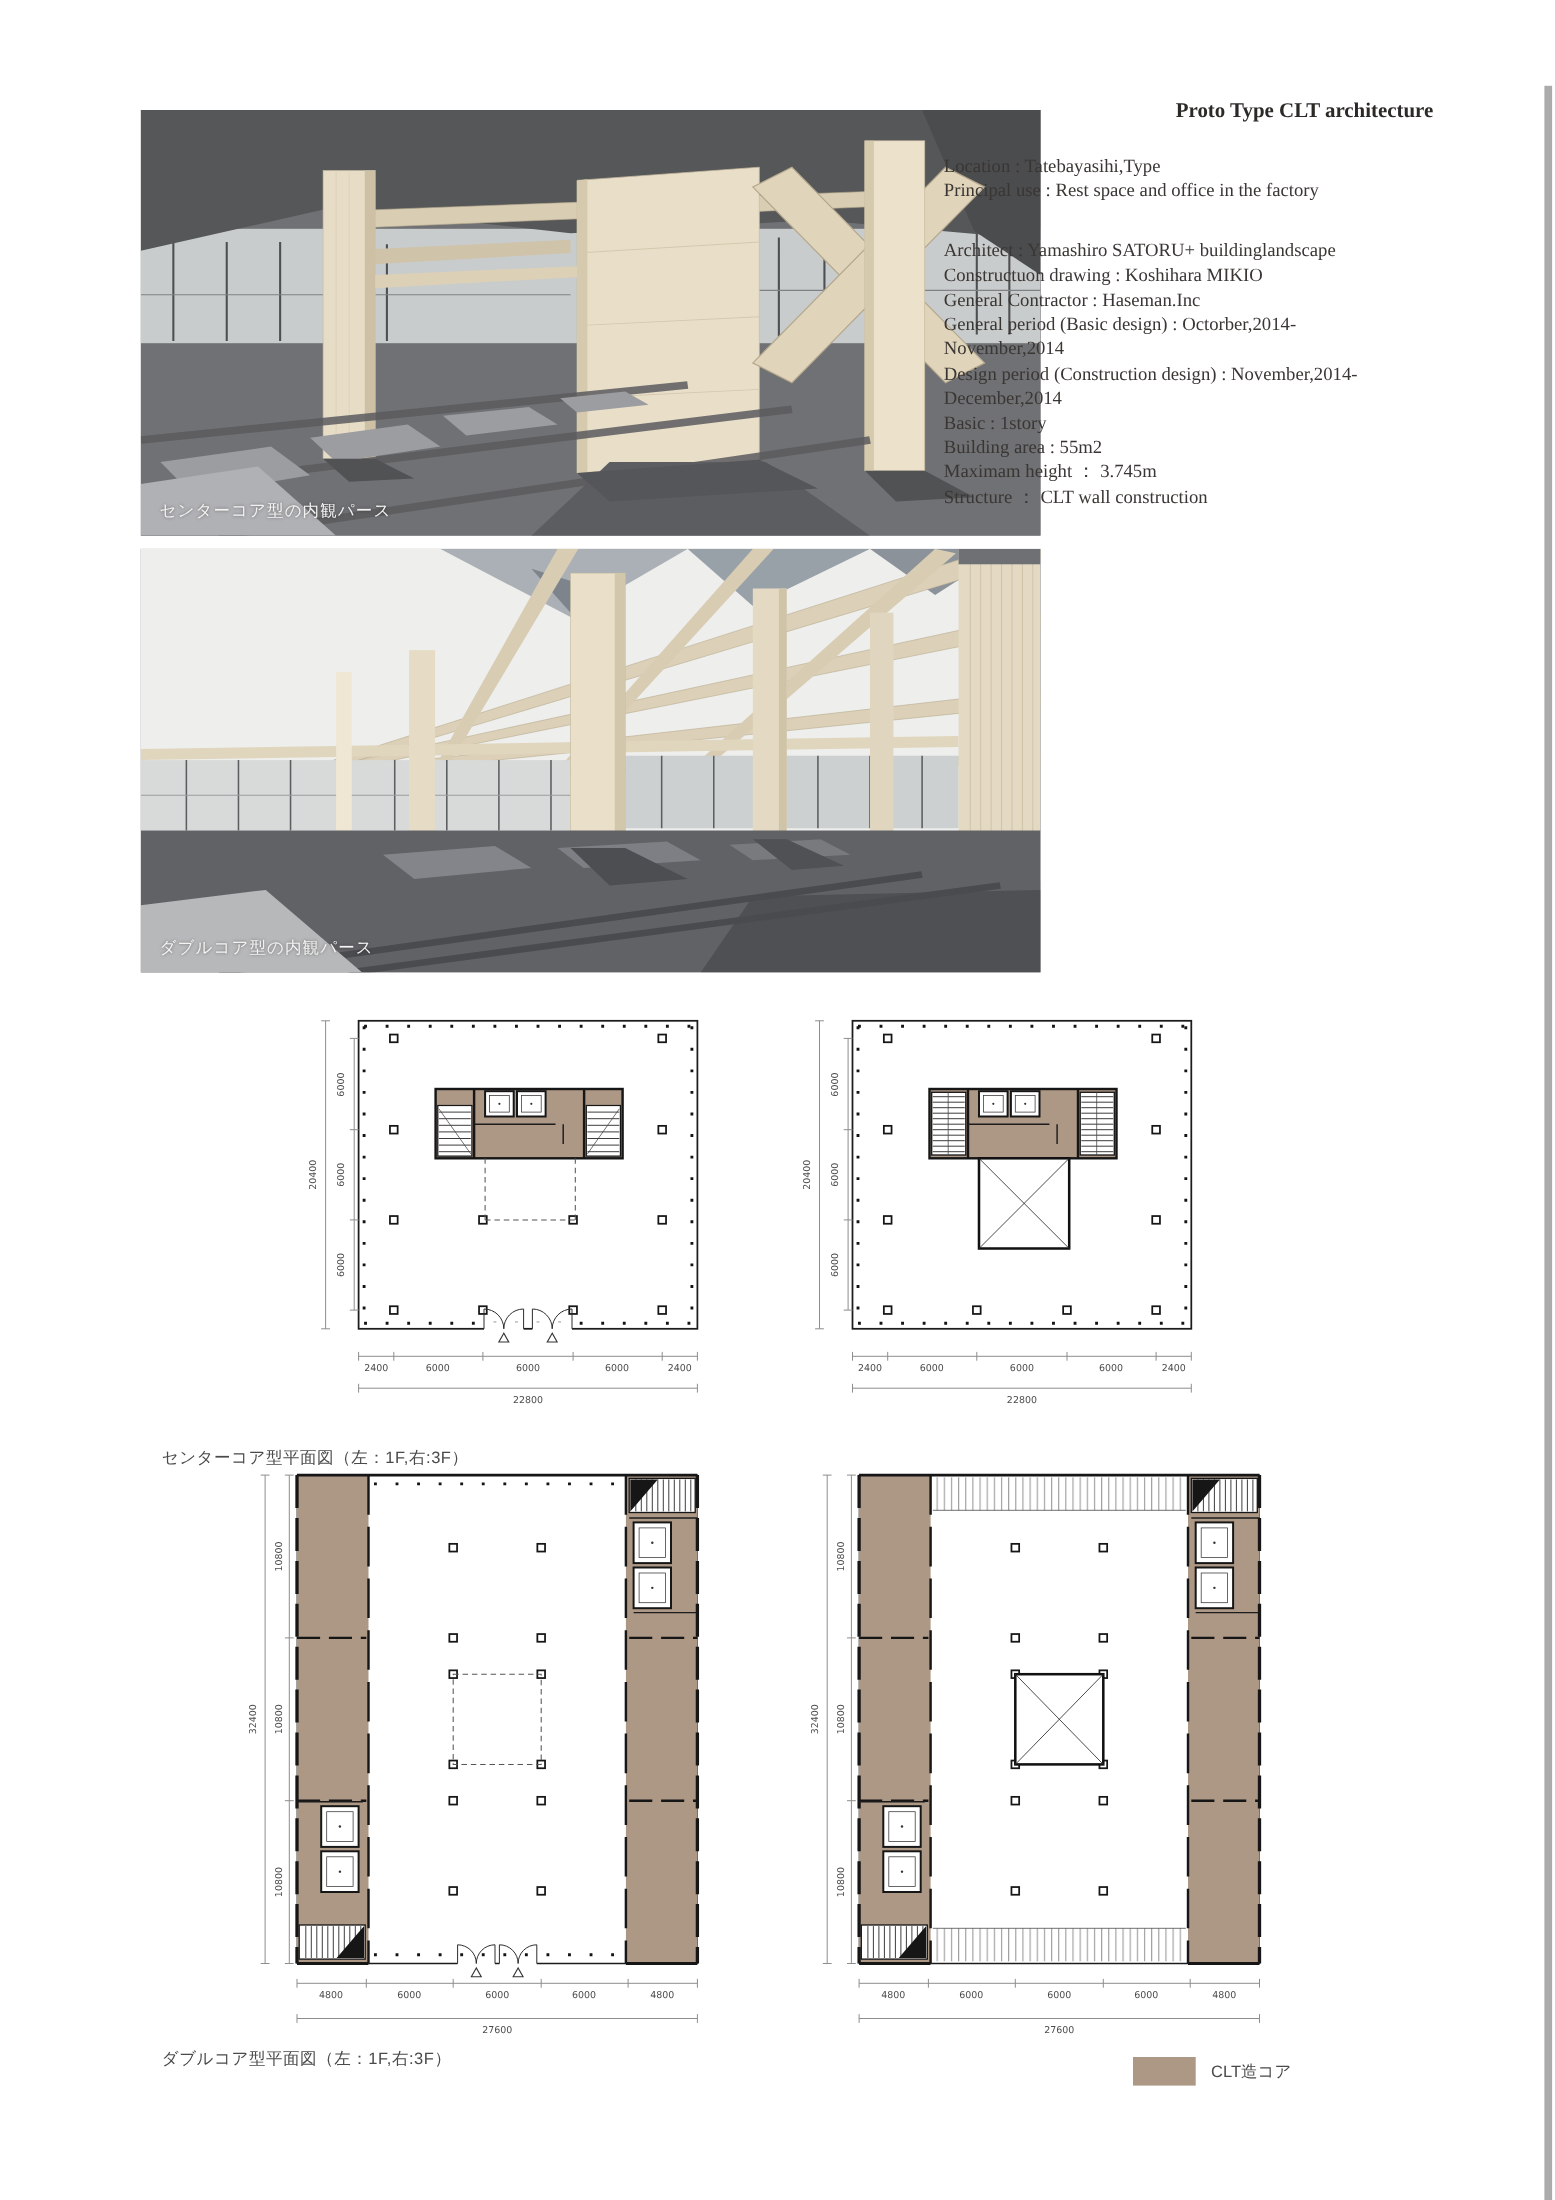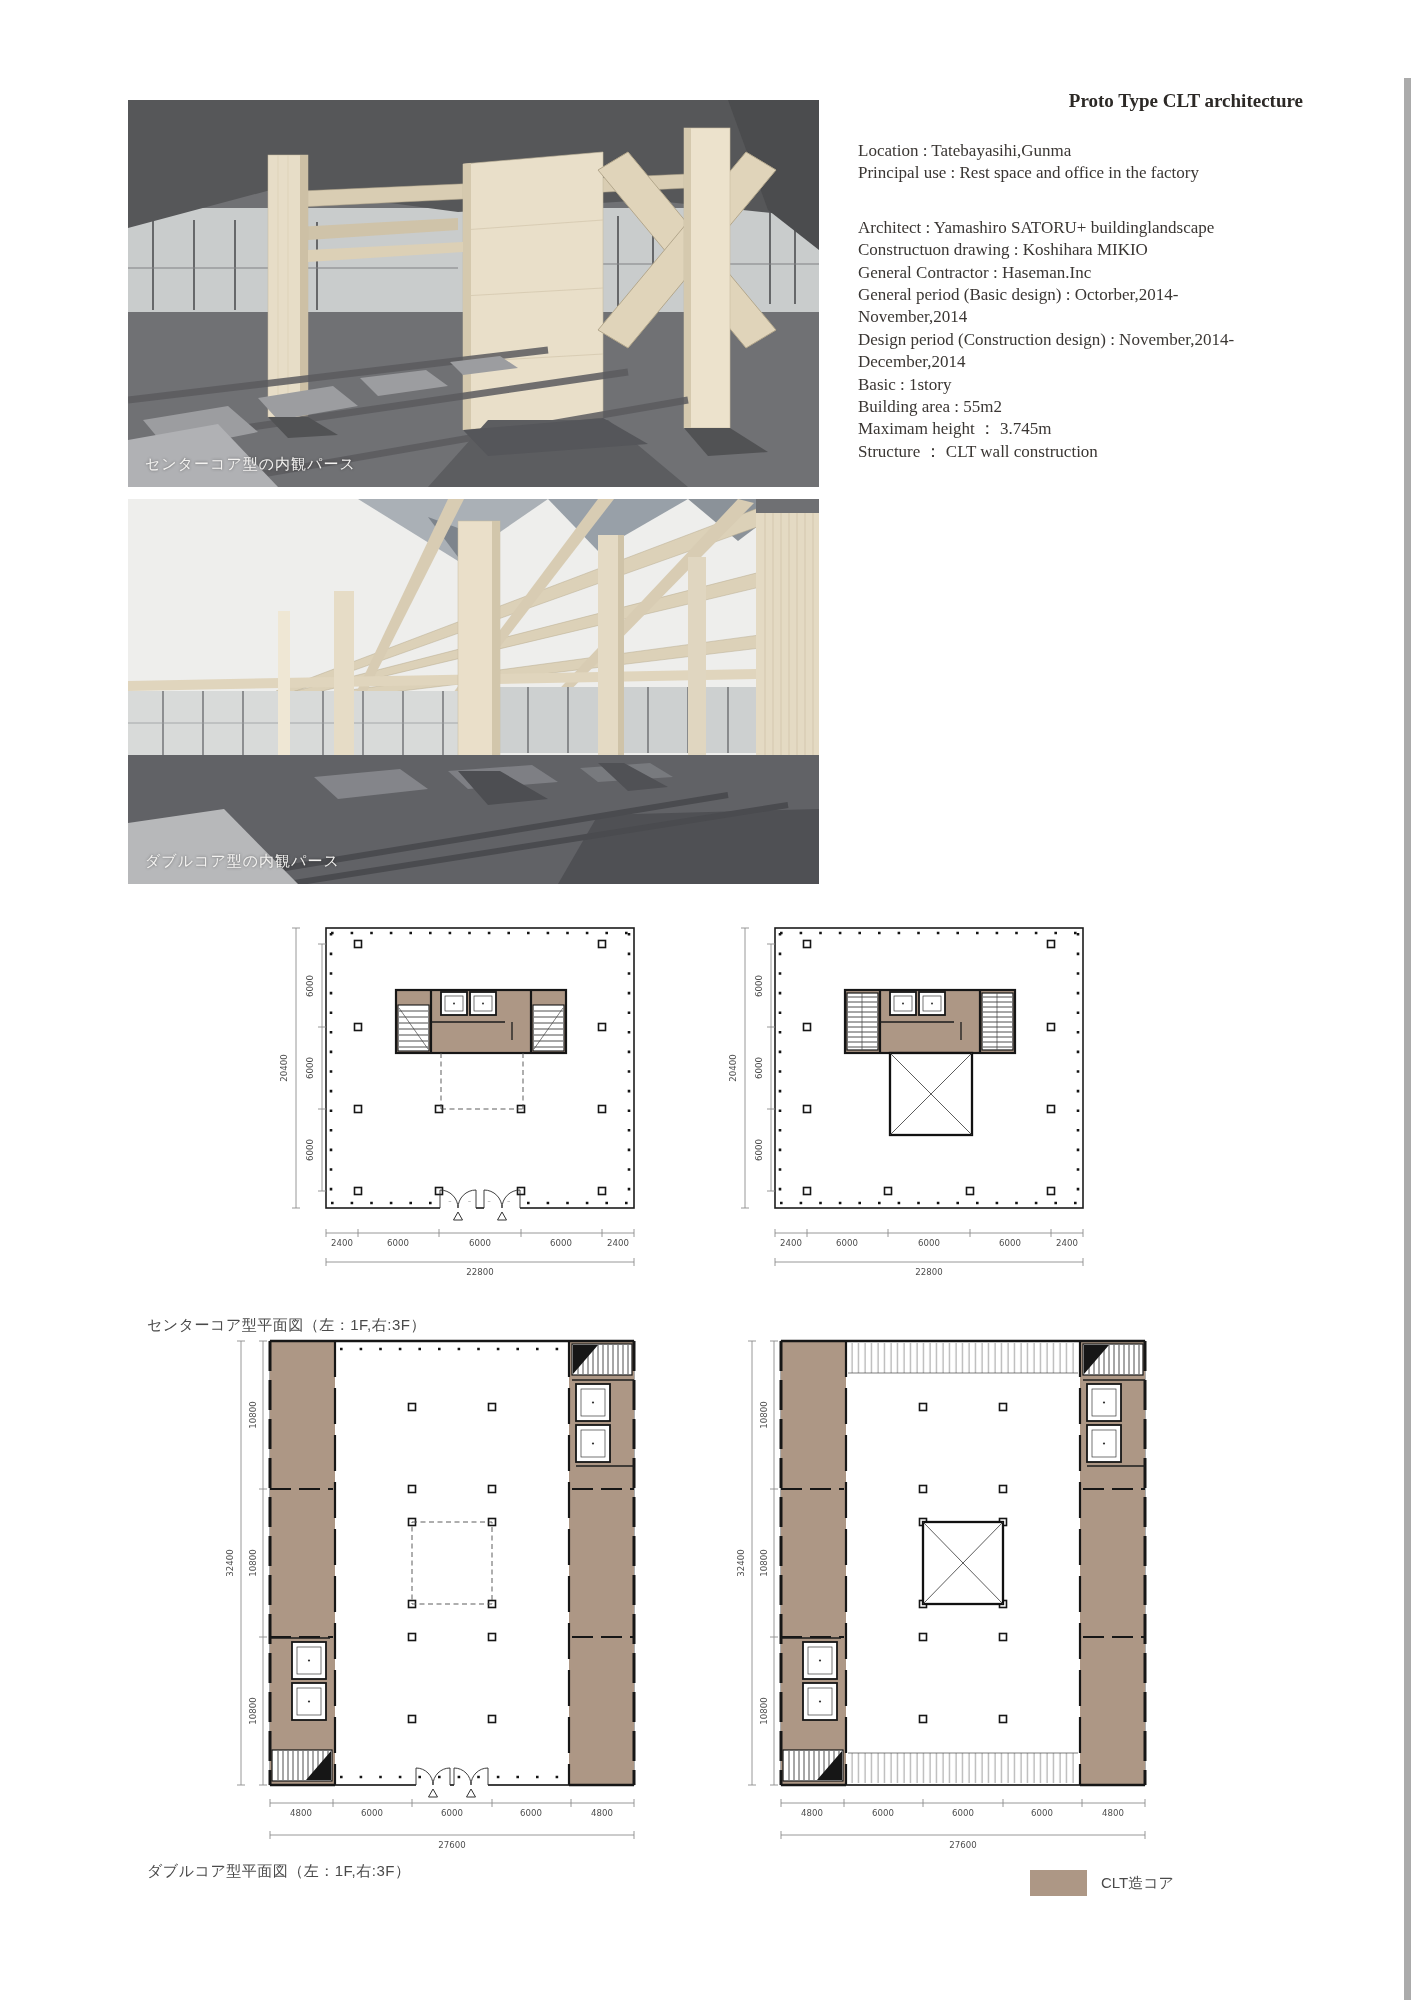--- a/index.html
+++ b/index.html
@@ -1,19 +1,19 @@
 <!DOCTYPE html>
 <html><head>
 <meta charset="utf-8">
 <style>
   html,body{margin:0;padding:0;background:#e9e9e9;}
   .board{position:relative;width:1414px;height:2000px;background:#ffffff;overflow:hidden;
          font-family:"Liberation Sans","DejaVu Sans",sans-serif;}
   
-  .render{position:absolute;left:128px;width:691px;overflow:hidden;background:#6f7072;}
+  .render{position:absolute;left:128px;width:818px;overflow:hidden;background:#6f7072;}
   .render1{top:100px;height:387px;}
   .render2{top:499px;height:385px;}
   .render svg{display:block;width:100%;height:100%;}
   .render-caption{position:absolute;left:17px;bottom:13px;color:#f4f3f1;font-size:15px;
                   letter-spacing:1px;text-shadow:0 0 3px rgba(0,0,0,.45);}
   
   .info{position:absolute;left:858px;top:90px;width:445px;color:#3a3633;
         font-family:"Liberation Serif","DejaVu Serif",serif;}
   .info-title{font-size:19px;font-weight:700;color:#2c2926;margin:0 0 28px 0;text-align:right;}
   .info-line{font-size:17px;line-height:22.4px;min-height:22.4px;}
@@ -144,21 +144,21 @@
         <polygon points="470,283 545,278 522,264 452,269" fill="#787a7e"></polygon>
       </g>
       <polygon points="330,272 372,272 420,300 360,306" fill="#4d4e52"></polygon>
       <polygon points="470,264 496,264 540,288 500,292" fill="#505155"></polygon>
     </svg>
     <div class="render-caption">ダブルコア型の内観パース</div>
   </div>
 
   <div class="info">
     <div class="info-title">Proto Type CLT architecture</div>
-    <div class="info-line">Location : Tatebayasihi,Gunma</div>
+    <div class="info-line">Location : Tatebayasihi,Type</div>
     <div class="info-line">Principal use : Rest space and office in the factory</div>
     <div class="info-line mt">Architect : Yamashiro SATORU+ buildinglandscape</div>
     <div class="info-line">Constructuon drawing : Koshihara MIKIO</div>
     <div class="info-line">General Contractor : Haseman.Inc</div>
     <div class="info-line">General period (Basic design) : Octorber,2014-</div>
     <div class="info-line">November,2014</div>
     <div class="info-line">Design period (Construction design) : November,2014-</div>
     <div class="info-line">December,2014</div>
     <div class="info-line">Basic : 1story</div>
     <div class="info-line">Building area : 55m2</div>

